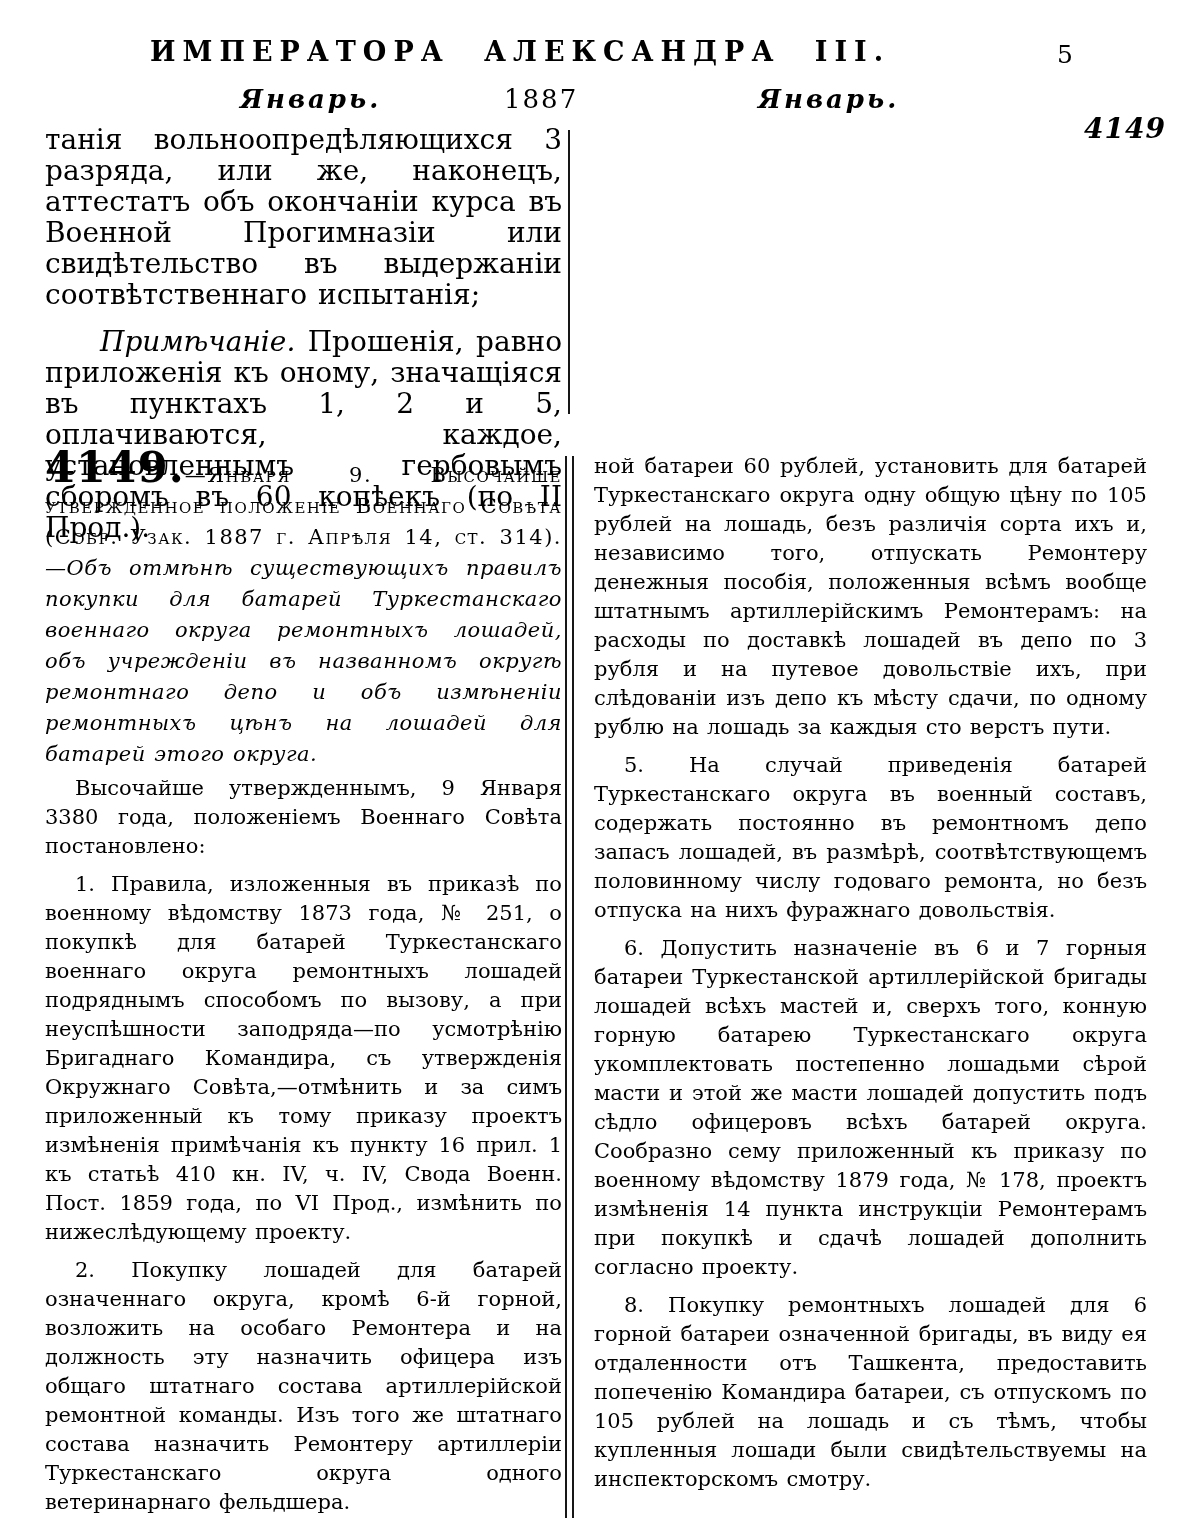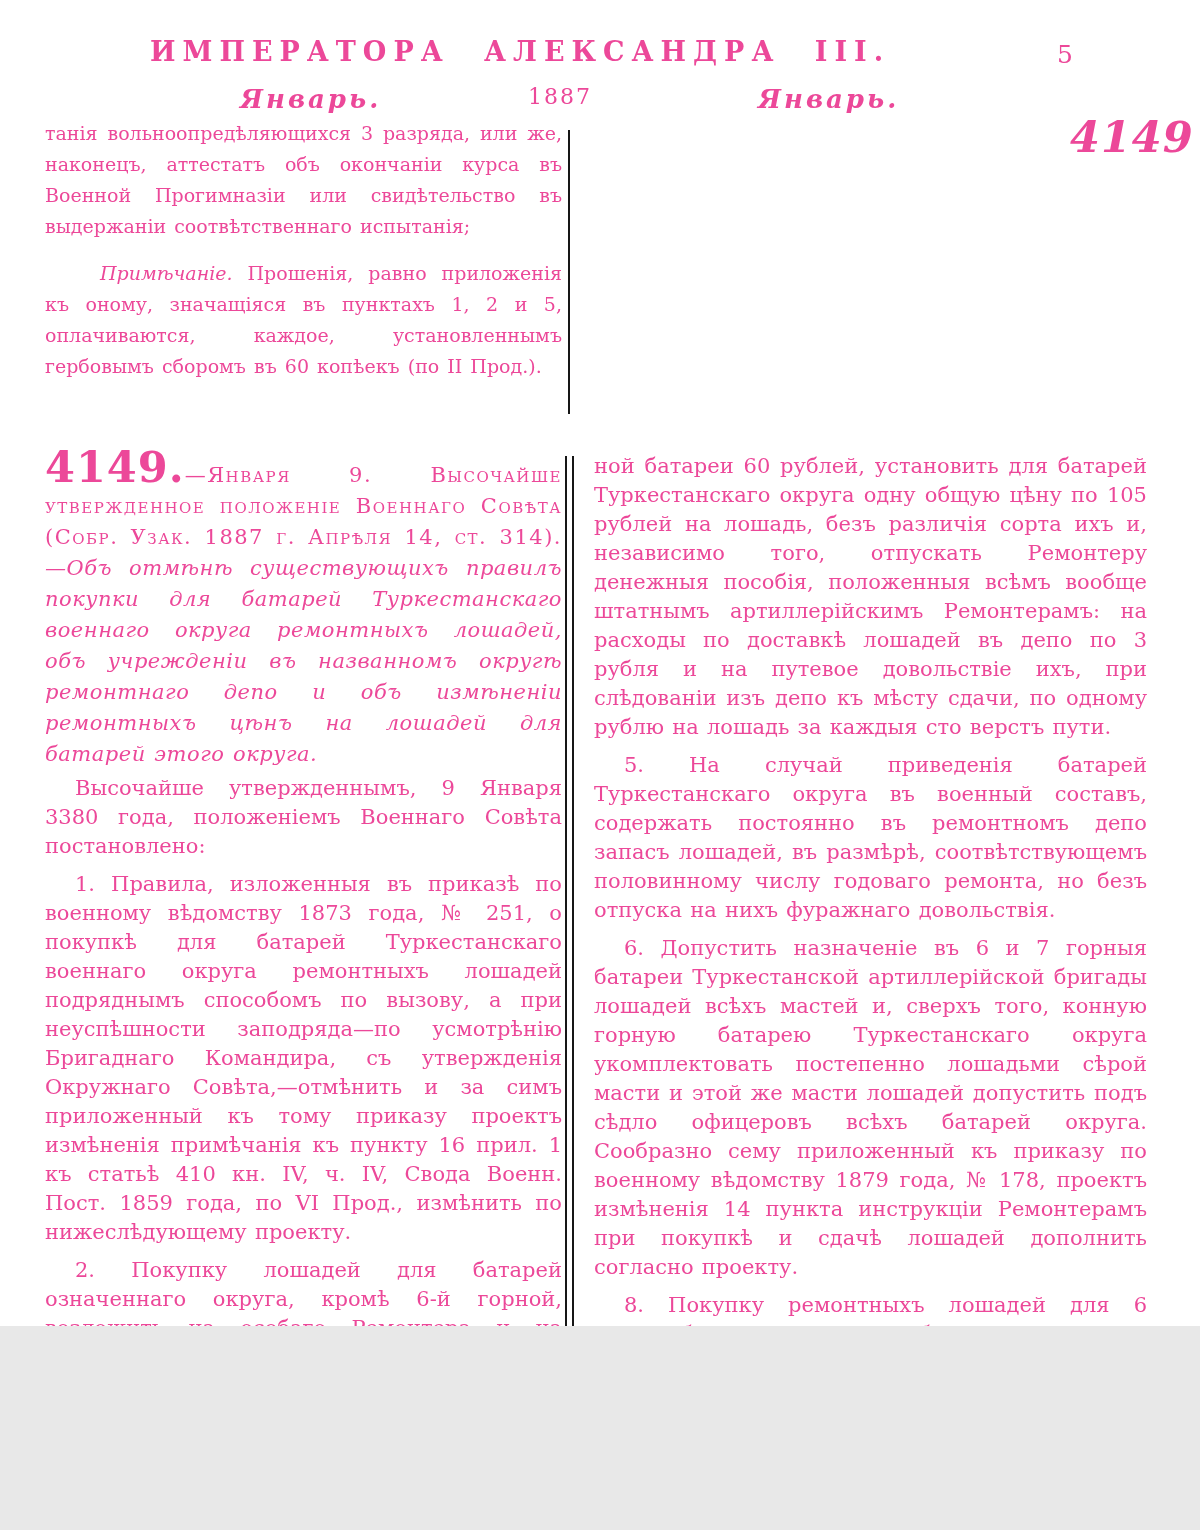--- a/index.html
+++ b/index.html
@@ -1,20 +1,20 @@
 <!DOCTYPE html>
 <html><head>
 <meta charset="utf-8">
 <style>
   html,body{margin:0;padding:0;background:#e8e8e8;}
   .page{
     position:relative;
-    width:1200px;height:1326px;
+    width:1200px;height:1530px;
     background:#ffffff;
-    color:#ec4899;
+    color:#000000;
     font-family:"DejaVu Serif","Liberation Serif",serif;
     overflow:hidden;
   }
   
   .running-title{
     position:absolute;left:150px;top:36px;width:740px;
     text-align:center;
     font-size:27px;font-weight:bold;
     letter-spacing:7px;word-spacing:18px;
     white-space:nowrap;
@@ -22,48 +22,48 @@
   .page-number{
     position:absolute;left:1040px;top:40px;width:50px;
     font-size:25px;text-align:center;
   }
   .month-left{
     position:absolute;left:240px;top:84px;
     font-size:26px;font-style:italic;font-weight:bold;
     letter-spacing:3px;
   }
   .year-label{
-    position:absolute;left:528px;top:84px;
-    font-size:22px;letter-spacing:2px;
+    position:absolute;left:504px;top:84px;
+    font-size:26px;letter-spacing:2px;
   }
   .month-right{
     position:absolute;left:758px;top:84px;
     font-size:26px;font-style:italic;font-weight:bold;
     letter-spacing:3px;
   }
   .margin-article-number{
     position:absolute;left:1070px;top:112px;width:110px;
-    font-size:43px;font-weight:bold;font-style:italic;
-    text-align:right;letter-spacing:1px;
+    font-size:28px;font-weight:bold;font-style:italic;
+    text-align:center;letter-spacing:1px;
   }
   
   .divider-single{
     position:absolute;left:568px;top:130px;height:284px;width:2px;
     background:#161616;
   }
   .divider-double{
     position:absolute;left:565px;top:456px;height:1062px;width:5px;
     border-left:2px solid #161616;border-right:2px solid #161616;
   }
   
   .col{position:absolute;text-align:justify;}
   .col p{margin:0 0 9px 0;}
   .col-left-top{
-    left:45px;top:118px;width:517px;
-    font-size:19px;line-height:31px;word-spacing:2px;
+    left:45px;top:124px;width:517px;
+    font-size:28px;line-height:31px;word-spacing:2px;
   }
   .col-left-main{
     left:45px;top:452px;width:517px;
     font-size:21px;line-height:29px;word-spacing:1.5px;
   }
   .col-right{
     left:594px;top:452px;width:553px;
     font-size:21px;line-height:29px;word-spacing:1.5px;
   }
   .indent{text-indent:30px;}

